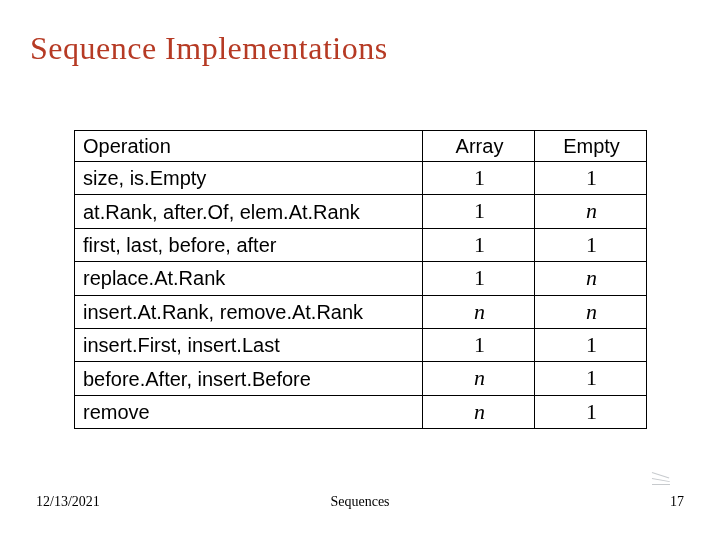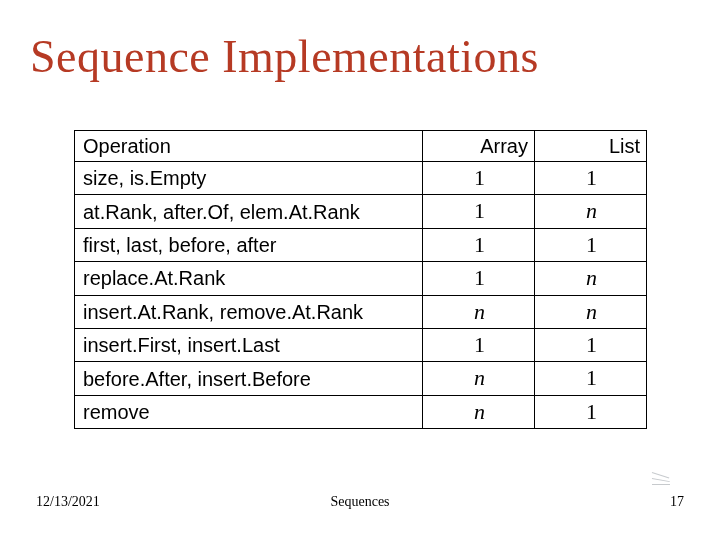--- a/index.html
+++ b/index.html
@@ -14,21 +14,21 @@
   .slide {
     width: 720px;
     height: 540px;
     position: relative;
     box-sizing: border-box;
   }
   .title {
     position: absolute;
     left: 30px;
     top: 30px;
-    font-size: 46px;
+    font-size: 32px;
     font-weight: normal;
     color: #b63a24;
     font-family: "Comic Sans MS", "Chalkboard SE", "Segoe Script", cursive;
     letter-spacing: 0.5px;
   }
   .table-wrap {
     position: absolute;
     left: 74px;
     top: 130px;
     width: 572px;
@@ -58,21 +58,21 @@
   }
   .op-cell {
     text-align: left;
   }
   .val-cell {
     text-align: center;
     font-family: "Times New Roman", Times, serif;
     font-size: 22px;
   }
   .head-val {
-    text-align: right;
+    text-align: center;
     font-family: Verdana, Geneva, sans-serif;
     font-size: 20px;
   }
   .n-ital {
     font-style: italic;
     font-family: "Times New Roman", Times, serif;
   }
   .footer-date {
     position: absolute;
     left: 36px;
@@ -127,21 +127,21 @@
     <table>
       <colgroup>
         <col class="op">
           <col class="arr">
           <col class="list">
       </colgroup>
       <tbody id="tbody">
         <tr class="head-row">
           <td class="op-cell">Operation</td>
           <td class="head-val">Array</td>
-          <td class="head-val">List</td>
+          <td class="head-val">Empty</td>
         </tr>
       <tr>
             <td class="op-cell">size, is.Empty</td>
             <td class="val-cell">1</td>
             <td class="val-cell">1</td>
           </tr>
           <tr>
             <td class="op-cell">at.Rank, after.Of, elem.At.Rank</td>
             <td class="val-cell">1</td>
             <td class="val-cell n-ital">n</td>

